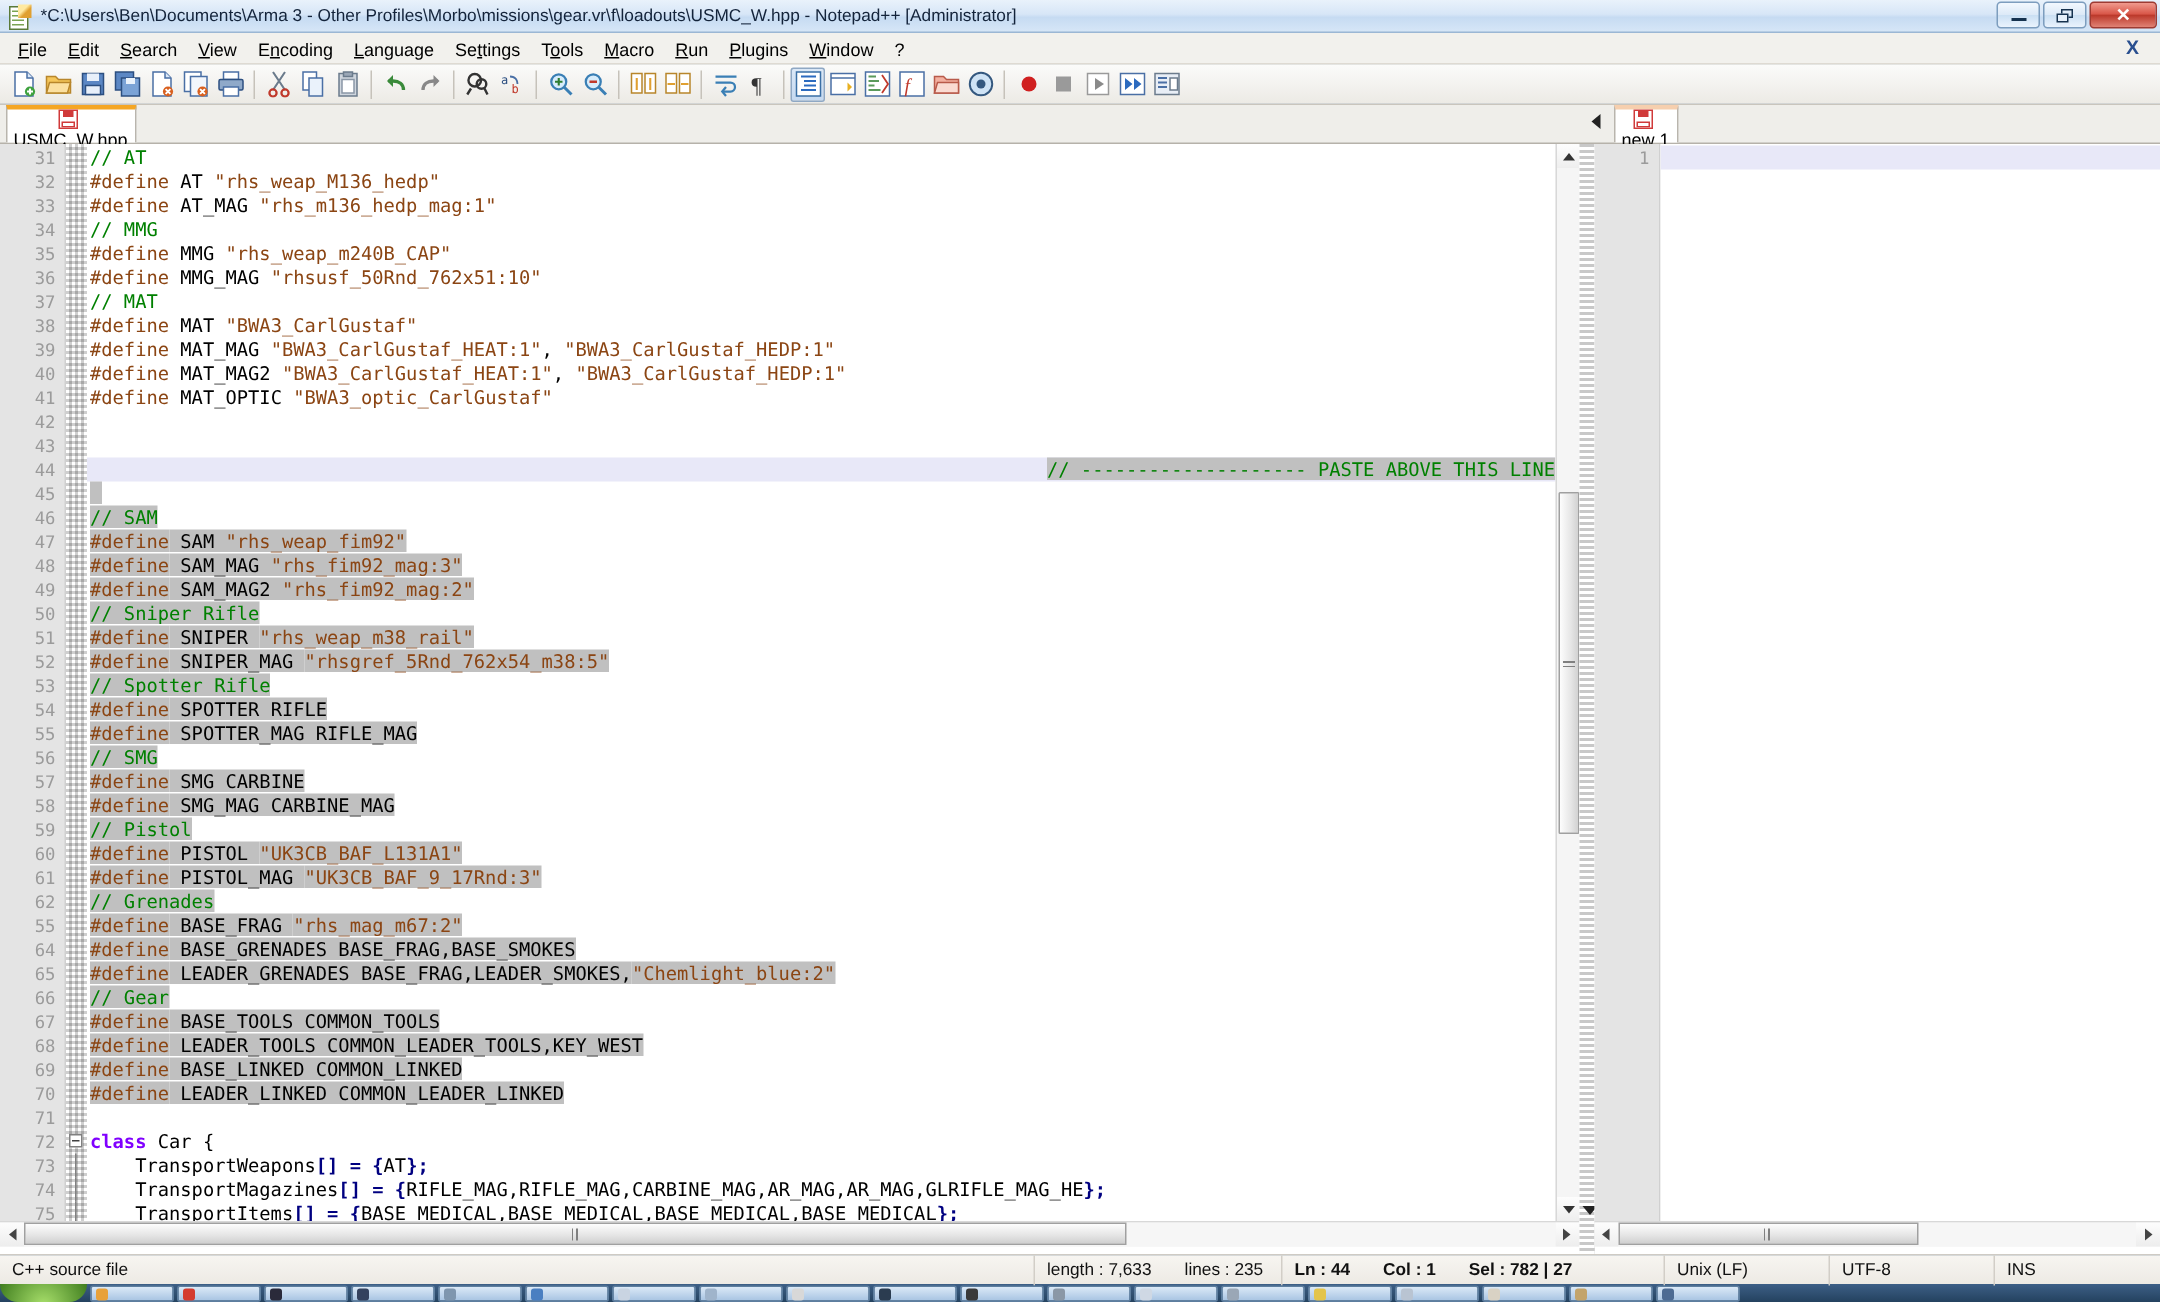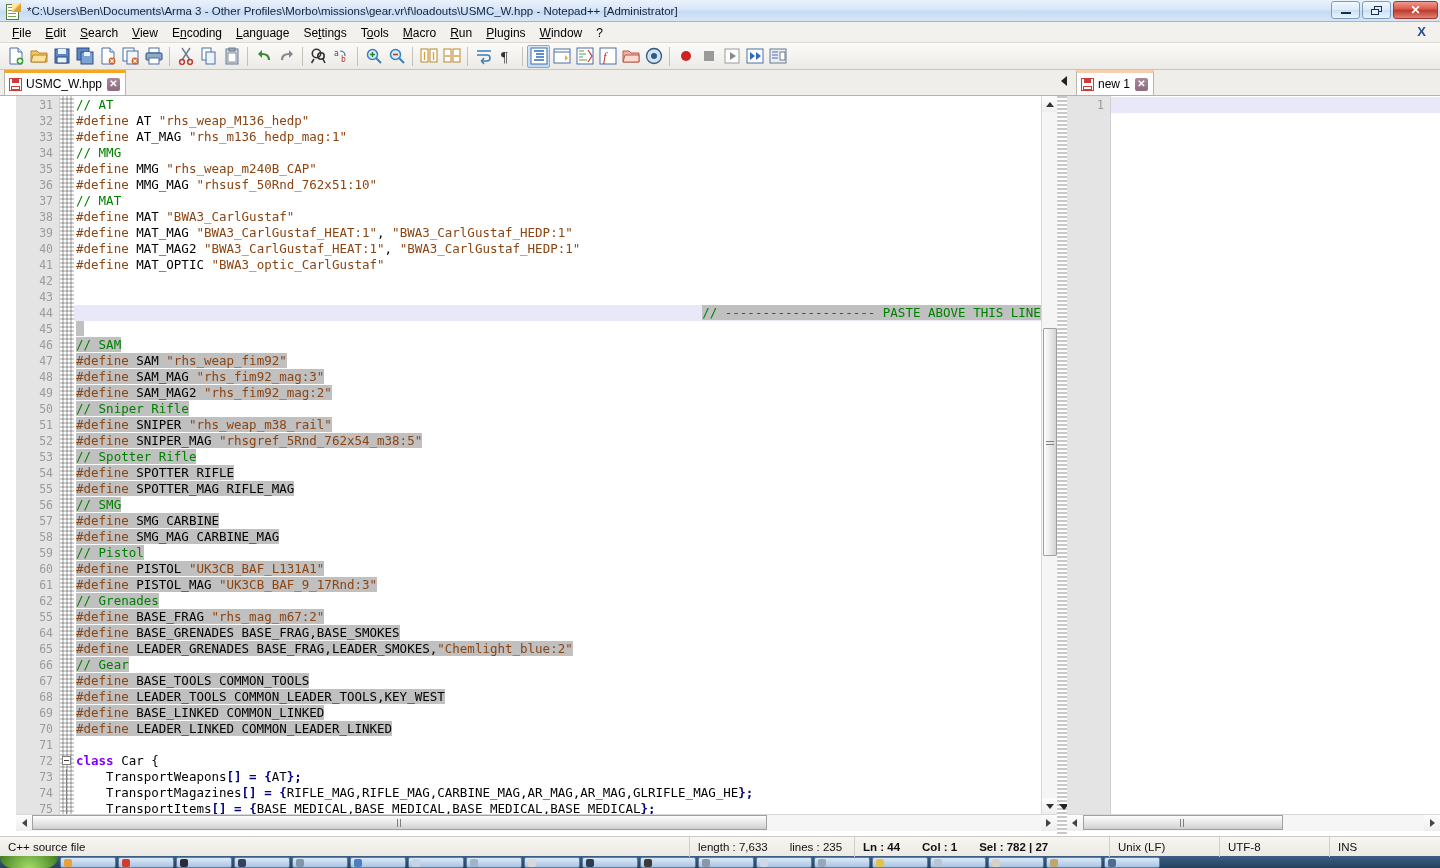--- a/index.html
+++ b/index.html
@@ -141,20 +141,21 @@
     height: 24px;
     display:flex; align-items:center;
     padding: 0 5px 0 4px;
     margin-top: 2px;
     font-size: 12px;
     background: #e6e4de;
     border: 1px solid #b9b5ad;
     border-bottom: none;
     box-sizing: border-box;
     position: relative;
+    flex-direction: column;
   }
   .tab.active {
     background: #ffffff;
     border-top: 3px solid #f5a623;
     height: 25px;
   }
   .tab.active-inactive-pane {
     background: #ffffff;
     border-top: 3px solid #f6cfae;
     height: 25px;
@@ -189,21 +190,20 @@
     color:#fff; font-size:10px; font-weight:bold; line-height:1;
     font-family:"Liberation Sans",sans-serif;
   }
 
   
   .main {
     display:flex;
     height: 740px;
     background:#fff;
     box-sizing: border-box;
-    padding-left: 16px;
   }
   .pane { position: relative; box-sizing: border-box; }
   .pane-left { width: 1060px; }
   .pane-right { width: 380px; }
 
   .editor-wrap {
     display: flex;
     height: 718px;
     background:#fff;
     overflow: hidden;

